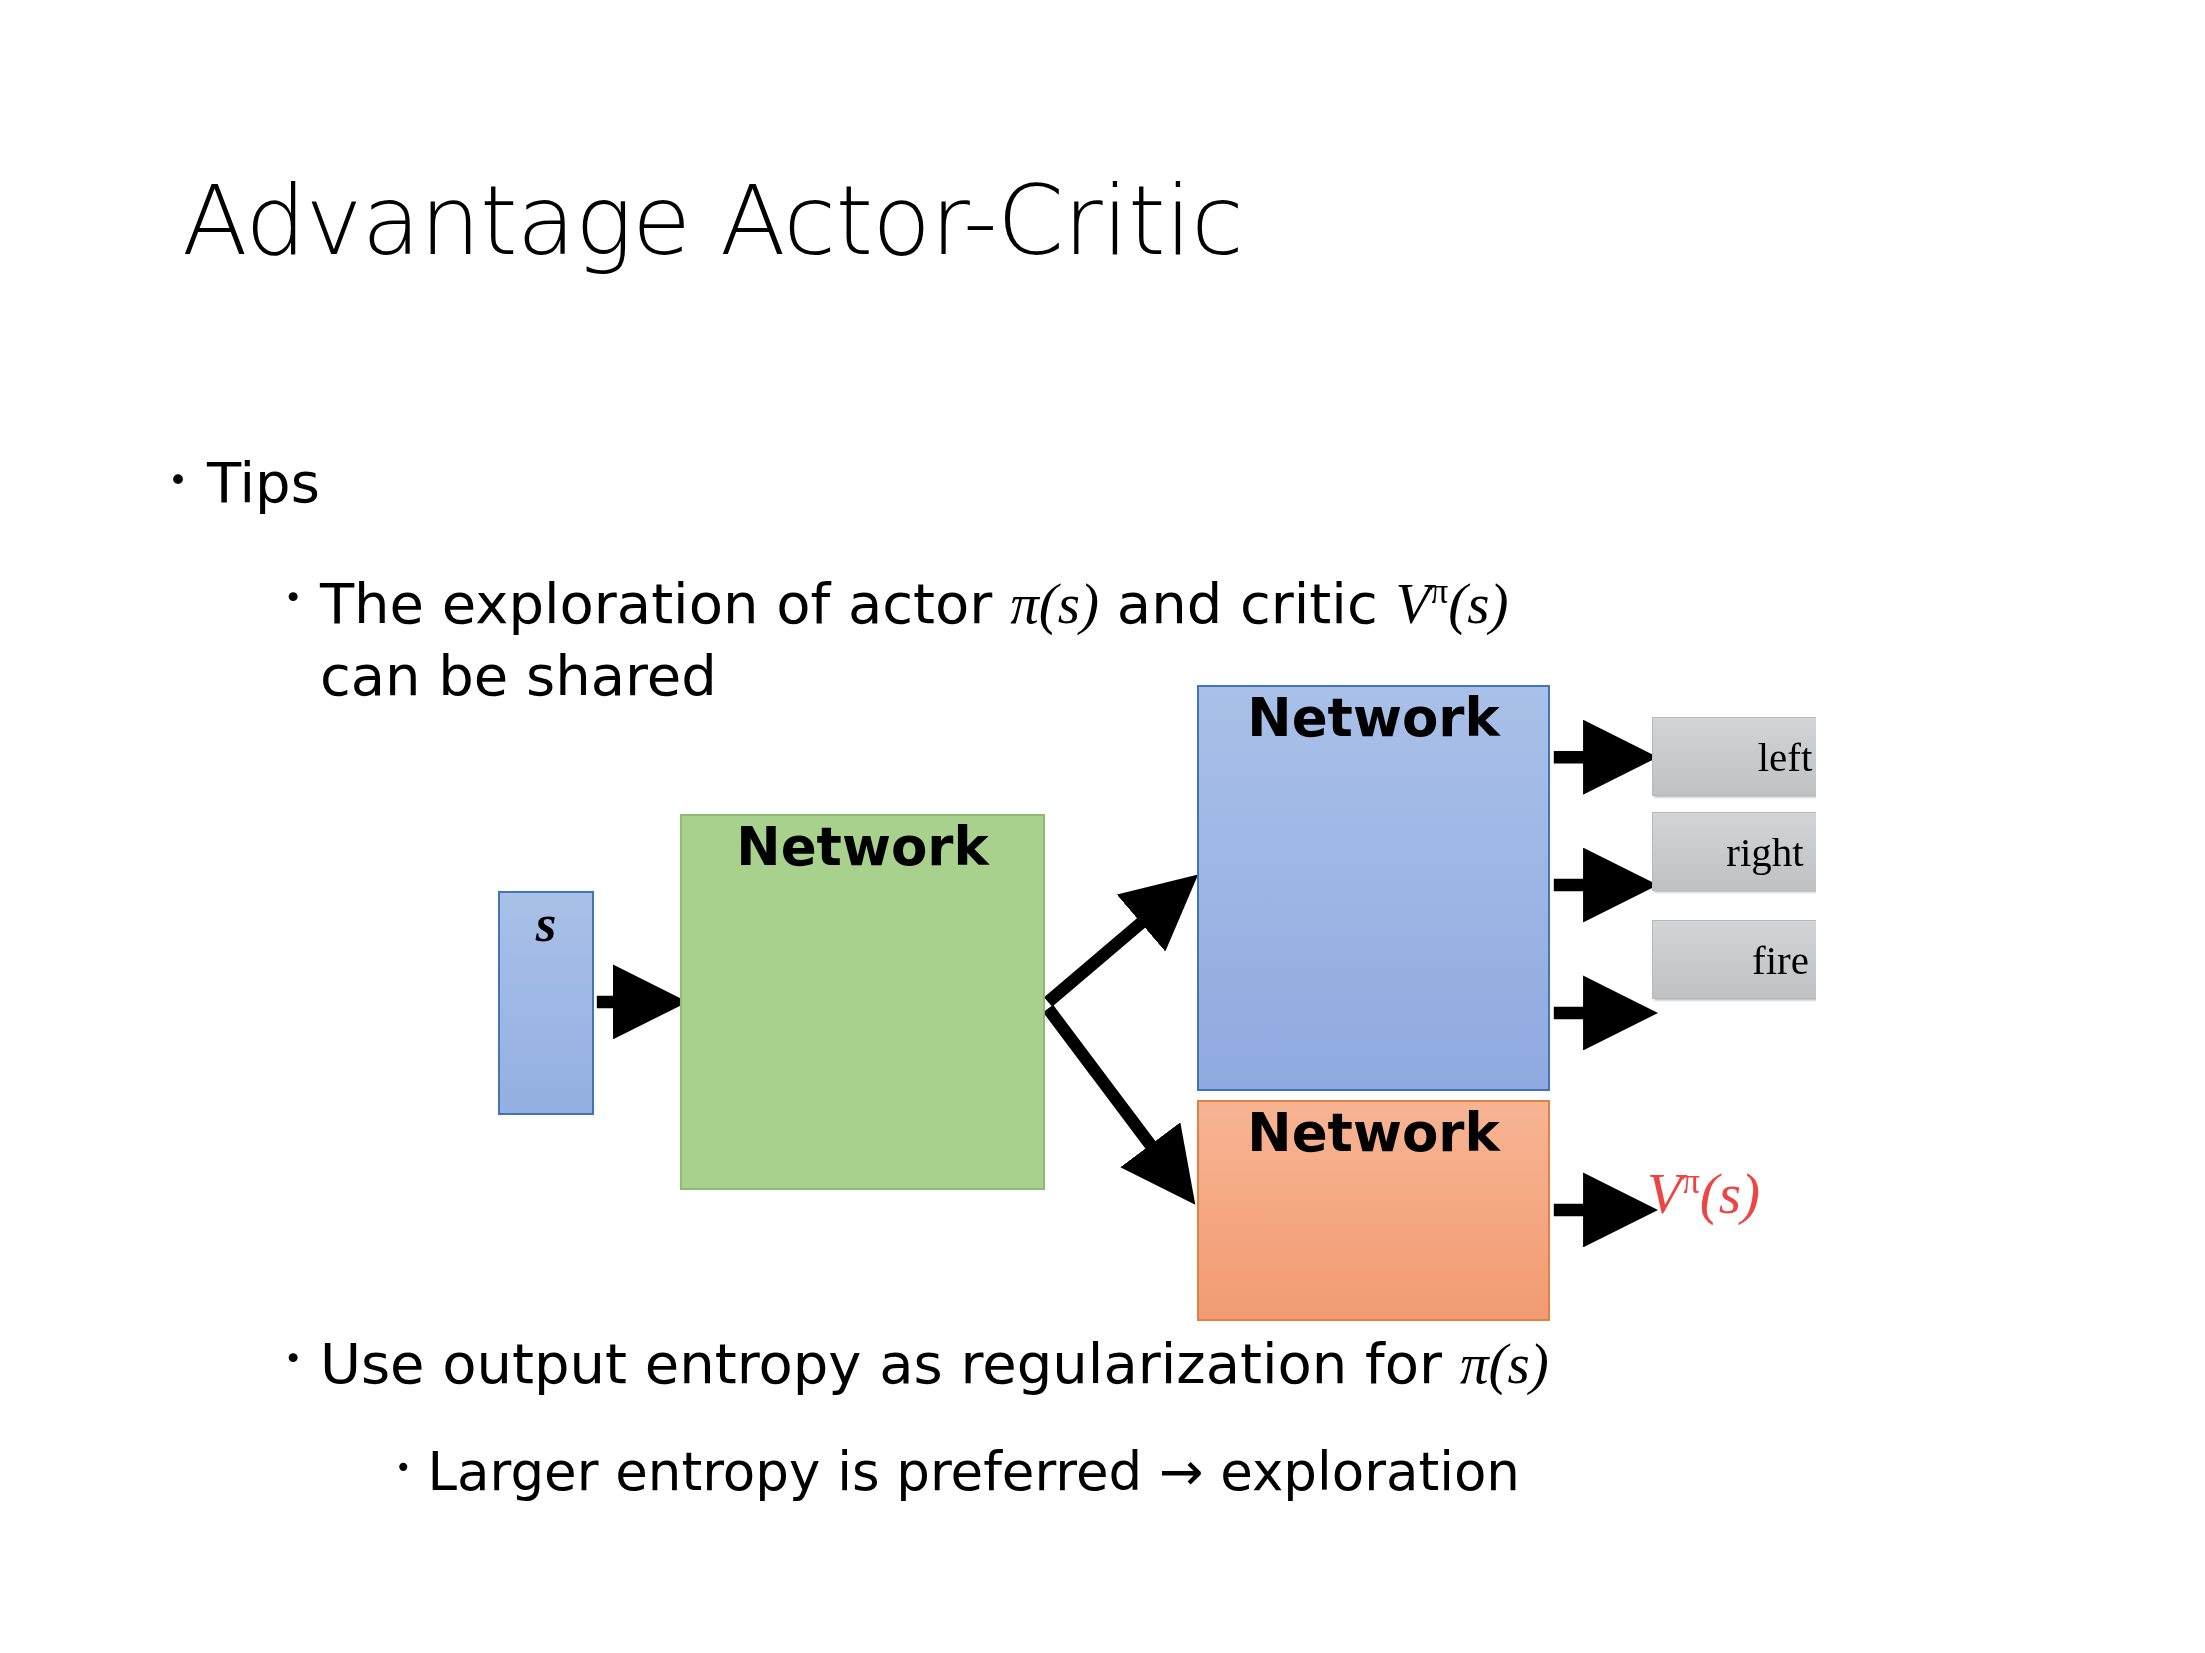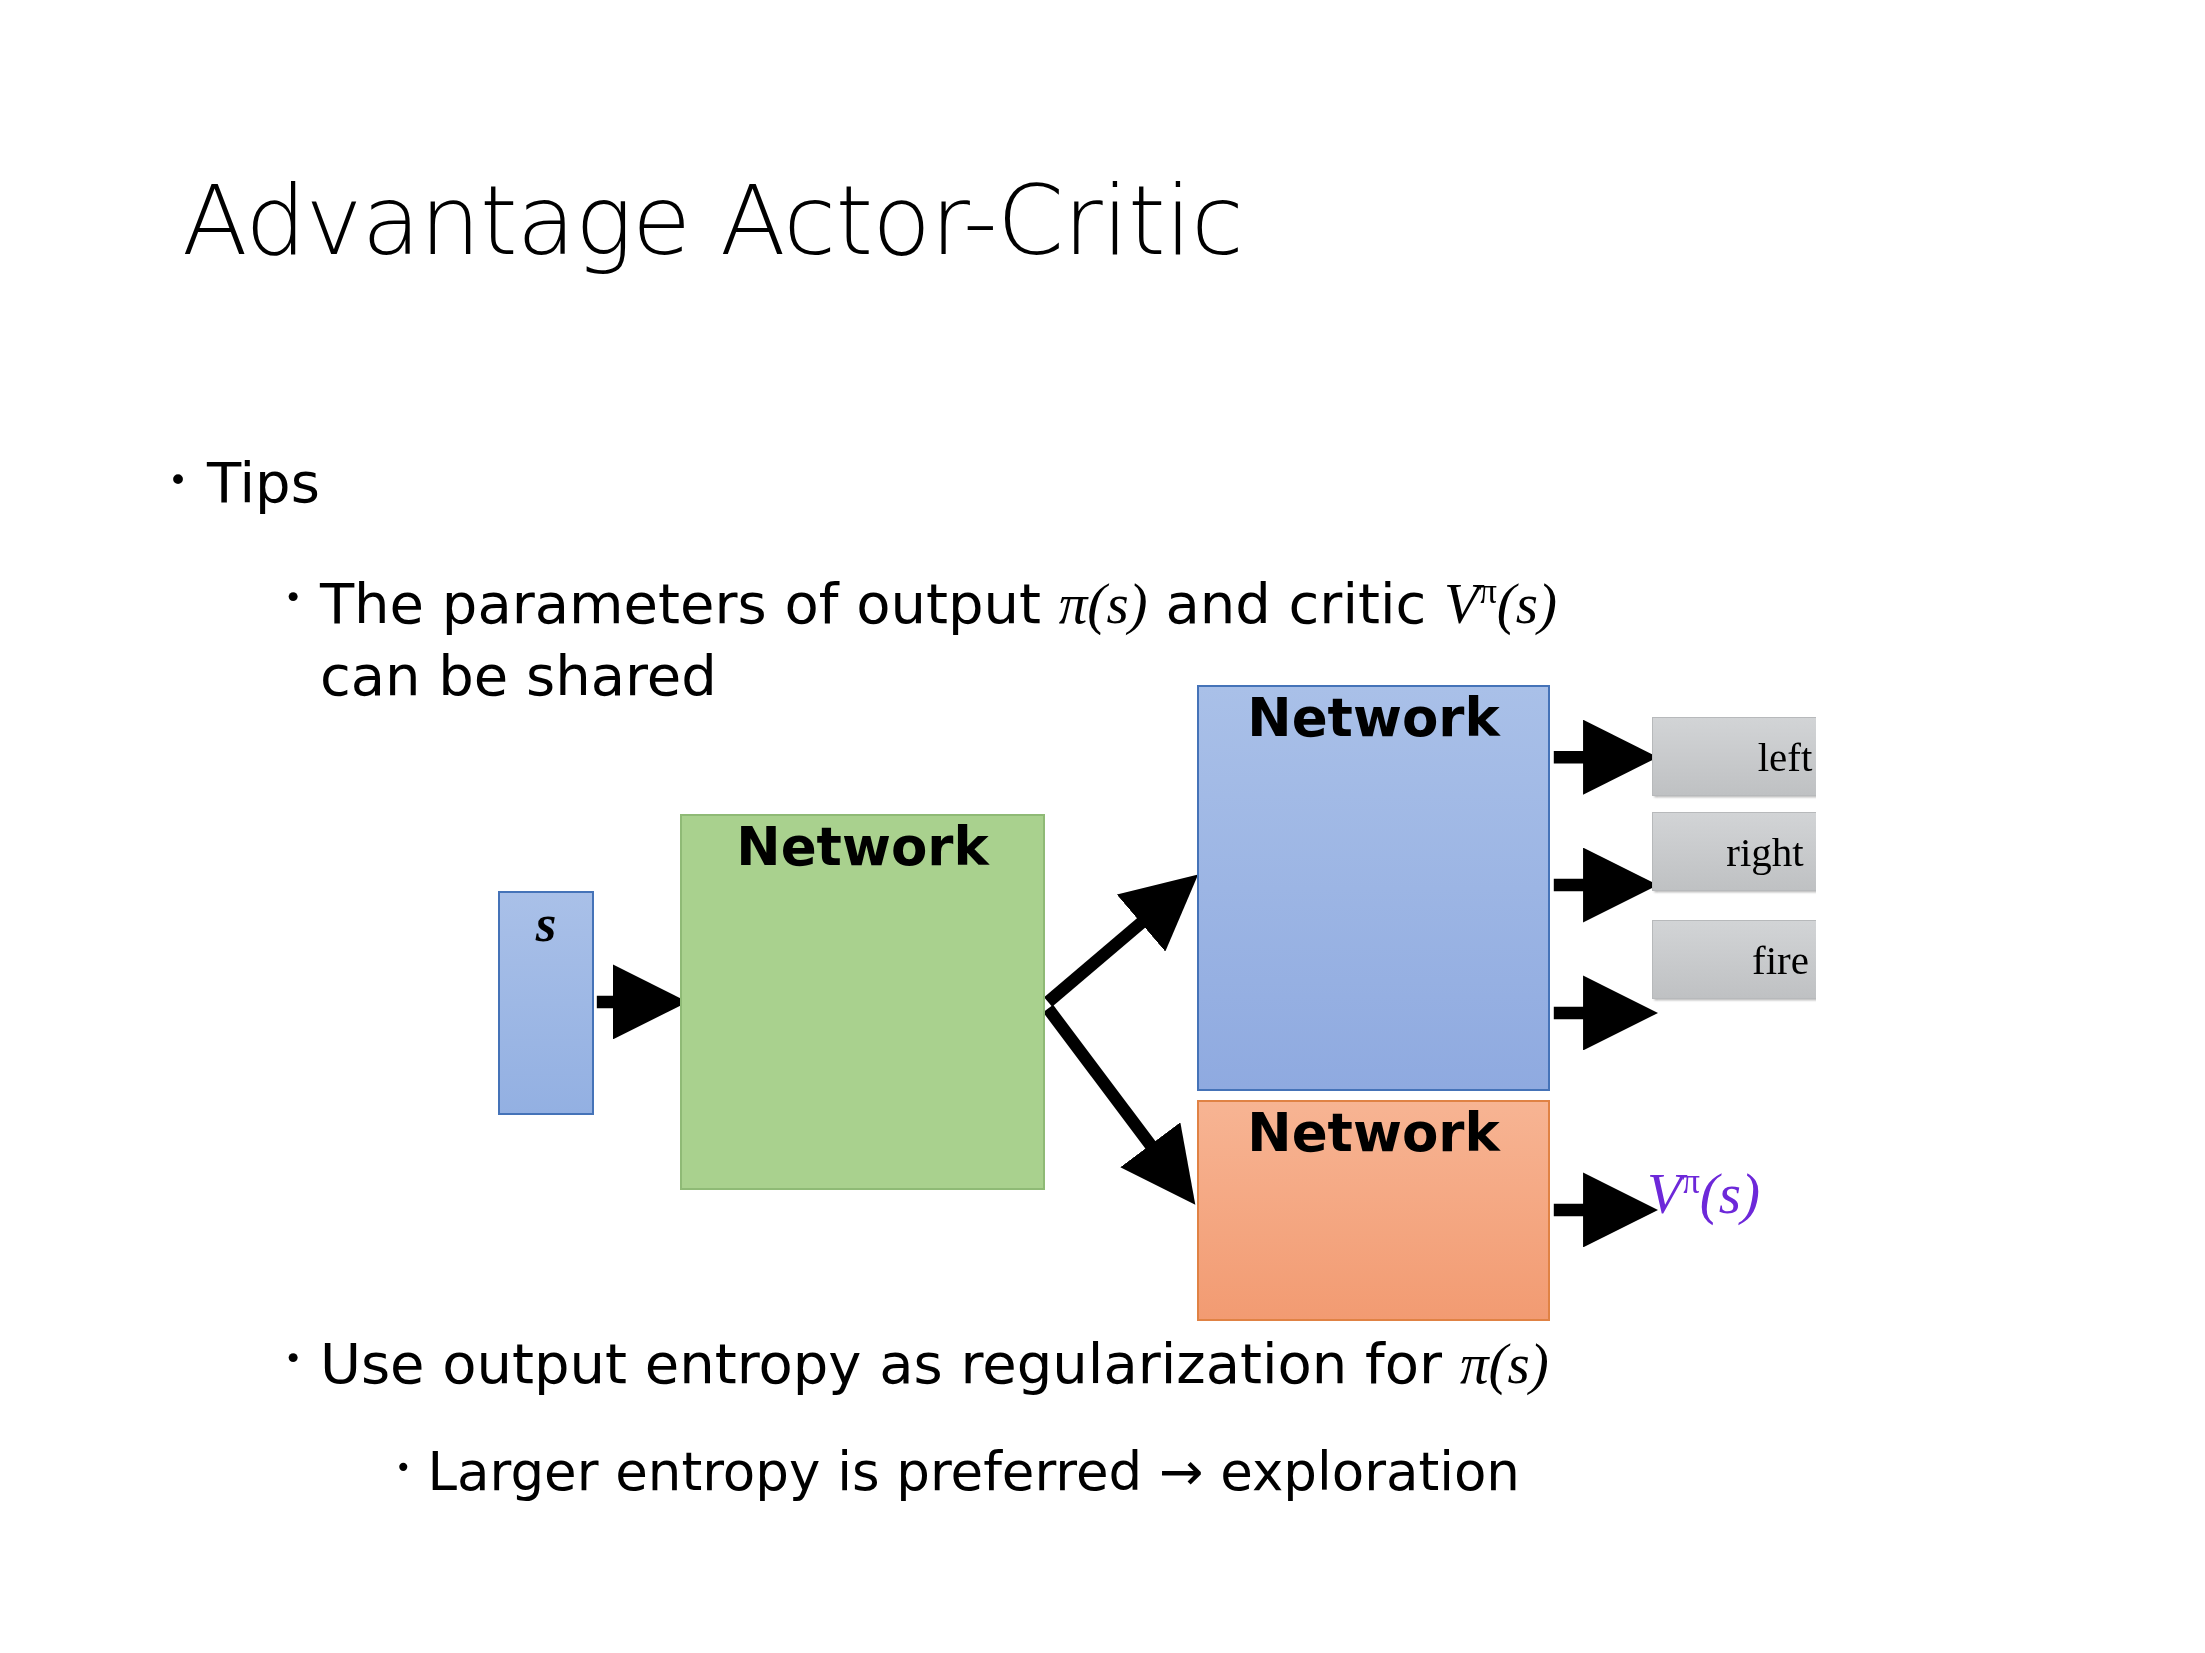--- a/index.html
+++ b/index.html
@@ -195,21 +195,21 @@
   #box-left  { left: 1652px; top: 717px; padding-left: 40px; }
   #box-right { left: 1652px; top: 812px; }
   #box-fire  { left: 1652px; top: 920px; padding-left: 31px; }
 
   
   #critic-output {
     position: absolute;
     left: 1647px;
     top: 1161px;
     font-size: 56px;
-    color: #6d28d9;
+    color: #ef4444;
     white-space: nowrap;
     font-family: "DejaVu Sans", sans-serif;
   }
 
   svg.arrows {
     position: absolute;
     left: 0;
     top: 0;
     width: 2205px;
     height: 1654px;
@@ -223,21 +223,21 @@
   <div id="slide-title">Advantage Actor-Critic</div>
 
   <div class="bullet" id="bullet-tips">
     <span class="dot">•</span>
     <span class="btext">Tips</span>
   </div>
 
   <div class="bullet" id="bullet-shared">
     <span class="dot">•</span>
     <span class="btext">
-      <span>The parameters of output </span><span class="math">π(s)</span><span>  and critic </span><span class="math"><span>V</span><sup>π</sup><span>(s)</span></span><br>
+      <span>The exploration of actor </span><span class="math">π(s)</span><span>  and critic </span><span class="math"><span>V</span><sup>π</sup><span>(s)</span></span><br>
       <span>can be shared</span>
     </span>
   </div>
 
   <div class="bullet" id="bullet-entropy">
     <span class="dot">•</span>
     <span class="btext"><span>Use output entropy as regularization for </span><span class="math">π(s)</span></span>
   </div>
 
   <div class="bullet" id="bullet-larger">

